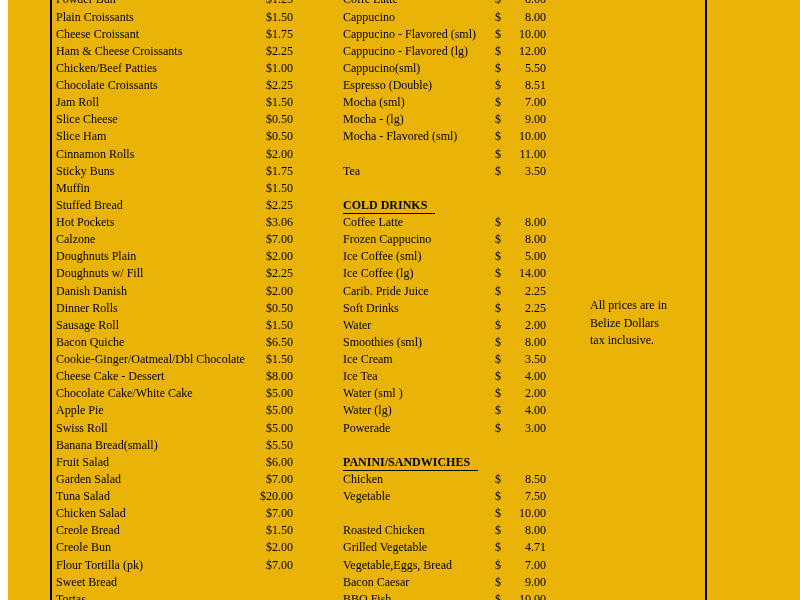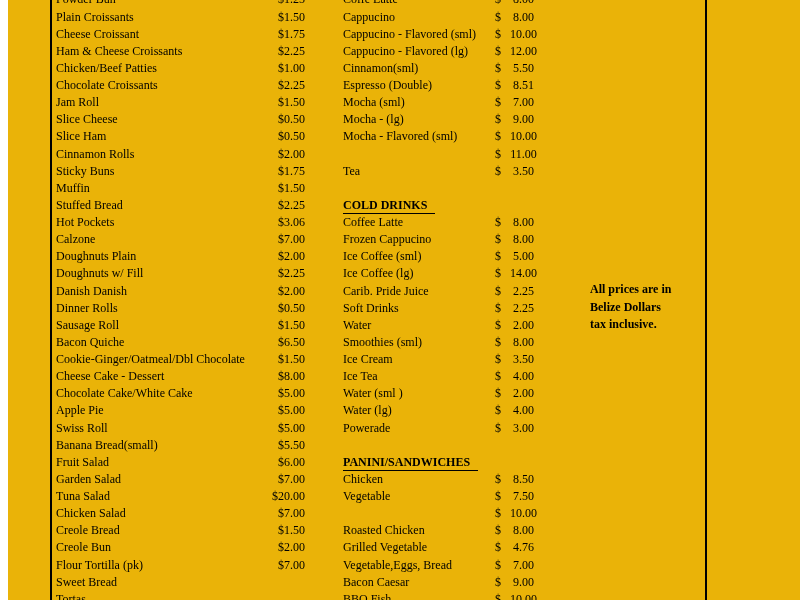--- a/index.html
+++ b/index.html
@@ -22,40 +22,40 @@
   .col { position:absolute; top:-8.6px; }
   .col-left  { left:48px;  width:249px; }
   .col-right { left:335px; width:203px; }
   .row {
     position:relative;
     height:17.14px; line-height:17.14px;
     white-space:nowrap;
   }
   .item-name { display:inline-block; }
   .price-left {
-    position:absolute; right:0; top:0;
+    position:absolute; right:12px; top:0;
   }
   .currency {
     position:absolute; left:152px; top:0;
   }
   .amount {
     position:absolute; right:0; top:0;
-    width:45px; text-align:center;
+    width:45px; text-align:right;
   }
   .section-header {
     display:inline-block;
     font-weight:bold;
     border-bottom:1.5px solid #000;
     padding-right:8px;
     line-height:15px;
     margin-top:1px;
   }
   .note {
-    position:absolute; left:582px; top:281px;
-    font-weight:bold;
+    position:absolute; left:582px; top:297px;
+    font-weight:normal;
     line-height:17.5px;
     white-space:nowrap;
   }
 </style>
 </head>
 <body>
 
 <div class="page">
 
   <div class="vline vline-left"></div>
@@ -97,21 +97,21 @@
       <div class="row"><span class="item-name">Creole Bun</span><span class="price-left">$2.00</span></div>
       <div class="row"><span class="item-name">Flour Tortilla (pk)</span><span class="price-left">$7.00</span></div>
       <div class="row"><span class="item-name">Sweet Bread</span></div>
       <div class="row"><span class="item-name">Tortas</span></div>
     </div>
   <div class="col col-right" id="right-col">
       <div class="row"><span class="item-name">Coffe Latte</span><span class="currency">$</span><span class="amount">8.00</span></div>
       <div class="row"><span class="item-name">Cappucino</span><span class="currency">$</span><span class="amount">8.00</span></div>
       <div class="row"><span class="item-name">Cappucino - Flavored (sml)</span><span class="currency">$</span><span class="amount">10.00</span></div>
       <div class="row"><span class="item-name">Cappucino - Flavored (lg)</span><span class="currency">$</span><span class="amount">12.00</span></div>
-      <div class="row"><span class="item-name">Cinnamon(sml)</span><span class="currency">$</span><span class="amount">5.50</span></div>
+      <div class="row"><span class="item-name">Cappucino(sml)</span><span class="currency">$</span><span class="amount">5.50</span></div>
       <div class="row"><span class="item-name">Espresso (Double)</span><span class="currency">$</span><span class="amount">8.51</span></div>
       <div class="row"><span class="item-name">Mocha (sml)</span><span class="currency">$</span><span class="amount">7.00</span></div>
       <div class="row"><span class="item-name">Mocha - (lg)</span><span class="currency">$</span><span class="amount">9.00</span></div>
       <div class="row"><span class="item-name">Mocha - Flavored (sml)</span><span class="currency">$</span><span class="amount">10.00</span></div>
       <div class="row"><span class="currency">$</span><span class="amount">11.00</span></div>
       <div class="row"><span class="item-name">Tea</span><span class="currency">$</span><span class="amount">3.50</span></div>
       <div class="row"></div>
       <div class="row"><span class="section-header">COLD DRINKS</span></div>
       <div class="row"><span class="item-name">Coffee Latte</span><span class="currency">$</span><span class="amount">8.00</span></div>
       <div class="row"><span class="item-name">Frozen Cappucino</span><span class="currency">$</span><span class="amount">8.00</span></div>
@@ -125,21 +125,21 @@
       <div class="row"><span class="item-name">Ice Tea</span><span class="currency">$</span><span class="amount">4.00</span></div>
       <div class="row"><span class="item-name">Water (sml )</span><span class="currency">$</span><span class="amount">2.00</span></div>
       <div class="row"><span class="item-name">Water (lg)</span><span class="currency">$</span><span class="amount">4.00</span></div>
       <div class="row"><span class="item-name">Powerade</span><span class="currency">$</span><span class="amount">3.00</span></div>
       <div class="row"></div>
       <div class="row"><span class="section-header">PANINI/SANDWICHES</span></div>
       <div class="row"><span class="item-name">Chicken</span><span class="currency">$</span><span class="amount">8.50</span></div>
       <div class="row"><span class="item-name">Vegetable</span><span class="currency">$</span><span class="amount">7.50</span></div>
       <div class="row"><span class="currency">$</span><span class="amount">10.00</span></div>
       <div class="row"><span class="item-name">Roasted Chicken</span><span class="currency">$</span><span class="amount">8.00</span></div>
-      <div class="row"><span class="item-name">Grilled Vegetable</span><span class="currency">$</span><span class="amount">4.76</span></div>
+      <div class="row"><span class="item-name">Grilled Vegetable</span><span class="currency">$</span><span class="amount">4.71</span></div>
       <div class="row"><span class="item-name">Vegetable,Eggs, Bread</span><span class="currency">$</span><span class="amount">7.00</span></div>
       <div class="row"><span class="item-name">Bacon Caesar</span><span class="currency">$</span><span class="amount">9.00</span></div>
       <div class="row"><span class="item-name">BBQ Fish</span><span class="currency">$</span><span class="amount">10.00</span></div>
     </div>
 
   <div class="note">
     <div>All prices are in</div>
     <div>Belize Dollars</div>
     <div>tax inclusive.</div>
   </div>

